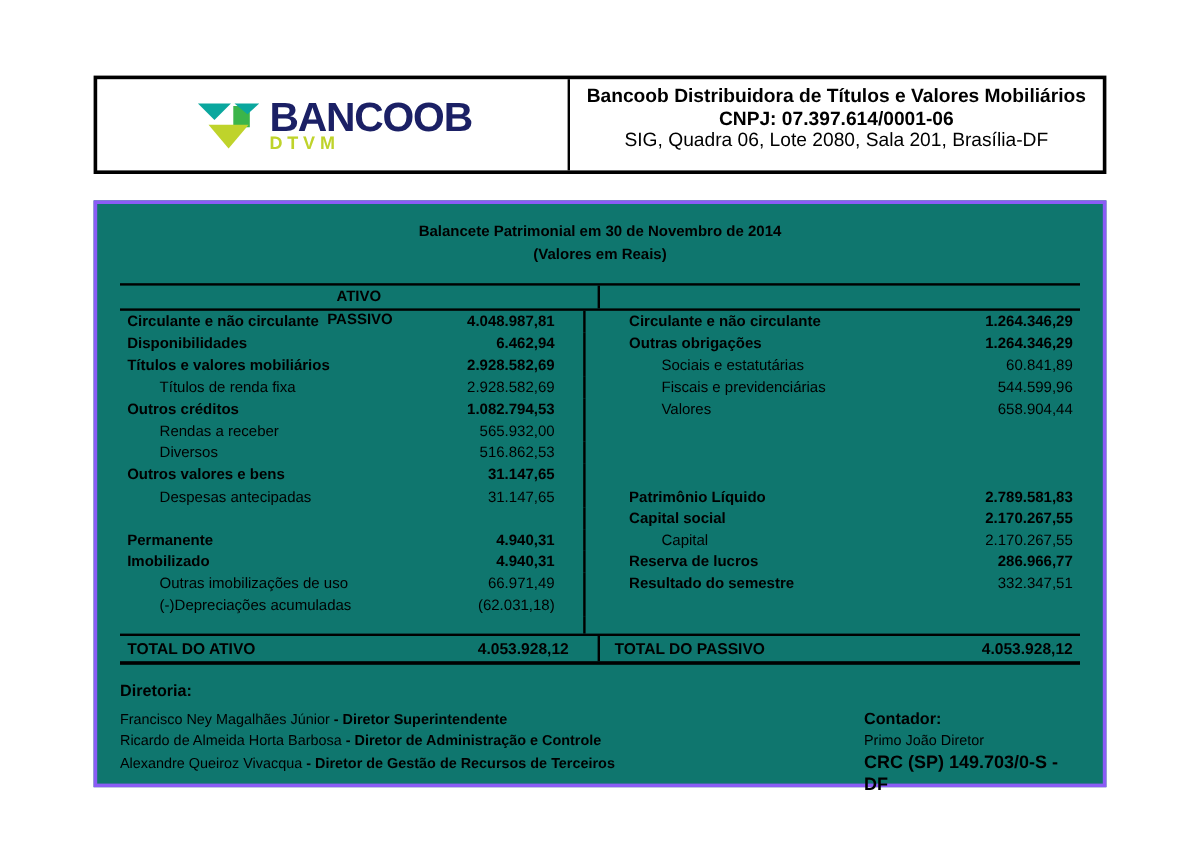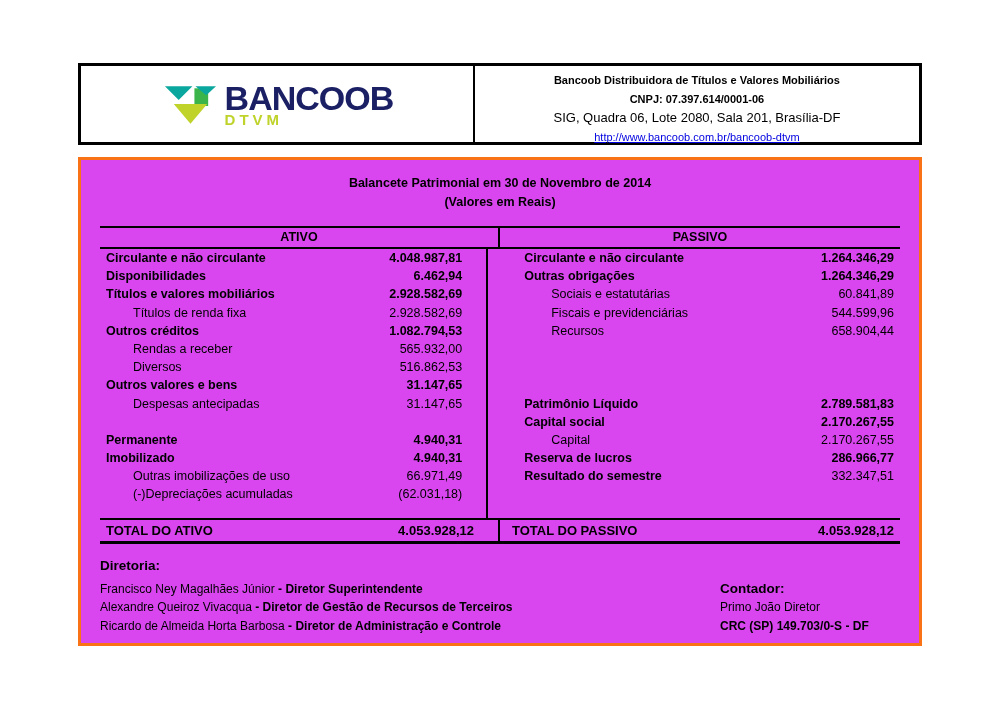--- a/index.html
+++ b/index.html
@@ -13,32 +13,32 @@
              display:flex;align-items:center;justify-content:center;}
   .logo{display:flex;align-items:flex-start;gap:7px;}
   .logo svg{width:57px;height:42px;margin-top:2px;}
   .tri-teal{fill:var(--teal,#0AA79E);}
   .tri-green{fill:var(--green,#3BB54A);}
   .tri-lime{fill:var(--lime,#BFD32B);}
   .logo-text{display:flex;flex-direction:column;align-items:flex-start;}
   .logo-brand{font-weight:bold;font-size:34px;line-height:32px;letter-spacing:-1px;color:var(--navy,#1B2065);}
   .logo-sub{font-weight:bold;font-size:15px;line-height:15px;letter-spacing:4px;color:var(--lime,#BFD32B);margin-top:-2px;}
   .info-cell{flex:1;text-align:center;padding-top:5px;}
-  .info-name,.info-cnpj{font-weight:bold;font-size:11px;line-height:19px;}
-  .info-address{font-size:13px;line-height:18px;}
+  .info-name,.info-cnpj{font-weight:bold;font-size:16px;line-height:19px;}
+  .info-address{font-size:16px;line-height:18px;}
   .info-url{font-size:11px;line-height:18px;color:var(--link,#0000E0);text-decoration:underline;cursor:pointer;}
 
   
-  .body-box{box-sizing:border-box;border:3px solid #f97316;margin-top:12px;height:489px;
-            padding:14px 19px 0 19px;background:#d946ef;}
+  .body-box{box-sizing:border-box;border:3px solid #8b5cf6;margin-top:22px;height:489px;
+            padding:14px 19px 0 19px;background:#0f766e;}
   .title{text-align:center;font-weight:bold;font-size:12.5px;line-height:19px;}
 
   
   .table{margin-top:14px;}
-  .thead{display:flex;border-top:2px solid #000;border-bottom:2px solid #000;height:19px;line-height:19px;}
+  .thead{display:flex;border-top:2px solid #000;border-bottom:2px solid #000;height:19px;line-height:19px;flex-direction:column;}
   .hcell{box-sizing:border-box;width:50%;text-align:center;font-weight:bold;font-size:12.5px;}
   .hcell.a{border-right:2px solid #000;}
   .trow{display:flex;height:18.2px;font-size:12.5px;line-height:18.2px;gap:24px;}
   .half{box-sizing:border-box;width:50%;display:flex;}
   .half.a{border-right:2px solid #000;padding-left:6px;padding-right:24px;}
   .half.p{padding-left:12px;padding-right:6px;}
   .lab{flex:1;white-space:nowrap;overflow:hidden;}
   .lab.ind{padding-left:27px;}
   .val{text-align:right;white-space:nowrap;}
   .b{font-weight:bold;}
@@ -46,21 +46,21 @@
   .total-row{display:flex;border-top:2px solid #000;border-bottom:3px solid #000;
              height:21px;line-height:21px;font-size:13px;}
 
   
   .footerarea{position:relative;margin-top:13px;}
   .diretoria-title{font-weight:bold;font-size:13.5px;line-height:18px;margin-bottom:5px;}
   .dir-line{font-size:12px;line-height:18.5px;}
   .contador{position:absolute;left:620px;top:23px;}
   .contador-title{font-weight:bold;font-size:13.5px;line-height:18.5px;}
   .contador-name{font-size:12px;line-height:18.5px;}
-  .contador-crc{font-weight:bold;font-size:12px;line-height:18.5px;}
+  .contador-crc{font-weight:bold;font-size:15px;line-height:18.5px;}
 </style>
 </head>
 <body>
 
 <div class="page">
   <div class="doc">
 
     <div class="header-box">
       <div class="logo-cell">
         <div class="logo">
@@ -73,21 +73,20 @@
           <div class="logo-text">
             <div class="logo-brand">BANCOOB</div>
             <div class="logo-sub">DTVM</div>
           </div>
         </div>
       </div>
       <div class="info-cell">
         <div class="info-name">Bancoob Distribuidora de Títulos e Valores Mobiliários</div>
         <div class="info-cnpj">CNPJ: 07.397.614/0001-06</div>
         <div class="info-address">SIG, Quadra 06, Lote 2080, Sala 201, Brasília-DF</div>
-        <div><a class="info-url" href="#">http://www.bancoob.com.br/bancoob-dtvm</a></div>
       </div>
     </div>
 
     <div class="body-box">
       <div class="title">
         <div>Balancete Patrimonial em 30 de Novembro de 2014</div>
         <div>(Valores em Reais)</div>
       </div>
 
       <div class="table">
@@ -136,21 +135,21 @@
                 <span class="lab ind">Fiscais e previdenciárias</span>
                 <span class="val">544.599,96</span>
               </div>
             </div>
             <div class="trow">
               <div class="half a">
                 <span class="lab b">Outros créditos</span>
                 <span class="val b">1.082.794,53</span>
               </div>
               <div class="half p">
-                <span class="lab ind">Recursos</span>
+                <span class="lab ind">Valores</span>
                 <span class="val">658.904,44</span>
               </div>
             </div>
             <div class="trow">
               <div class="half a">
                 <span class="lab ind">Rendas a receber</span>
                 <span class="val">565.932,00</span>
               </div>
               <div class="half p">
                 <span class="lab"></span>
@@ -253,22 +252,22 @@
             <span class="lab b">TOTAL DO PASSIVO</span>
             <span class="val b">4.053.928,12</span>
           </div>
         </div>
       </div>
 
       <div class="footerarea">
         <div class="diretoria-title">Diretoria:</div>
         <div>
             <div class="dir-line"><span>Francisco Ney Magalhães Júnior</span> <span class="b">- Diretor Superintendente</span></div>
+            <div class="dir-line"><span>Ricardo de Almeida Horta Barbosa</span> <span class="b">- Diretor de Administração e Controle</span></div>
             <div class="dir-line"><span>Alexandre Queiroz Vivacqua</span> <span class="b">- Diretor de Gestão de Recursos de Terceiros</span></div>
-            <div class="dir-line"><span>Ricardo de Almeida Horta Barbosa</span> <span class="b">- Diretor de Administração e Controle</span></div>
           </div>
         <div class="contador">
           <div class="contador-title">Contador:</div>
           <div class="contador-name">Primo João Diretor</div>
           <div class="contador-crc">CRC (SP) 149.703/0-S - DF</div>
         </div>
       </div>
     </div>
 
   </div>

